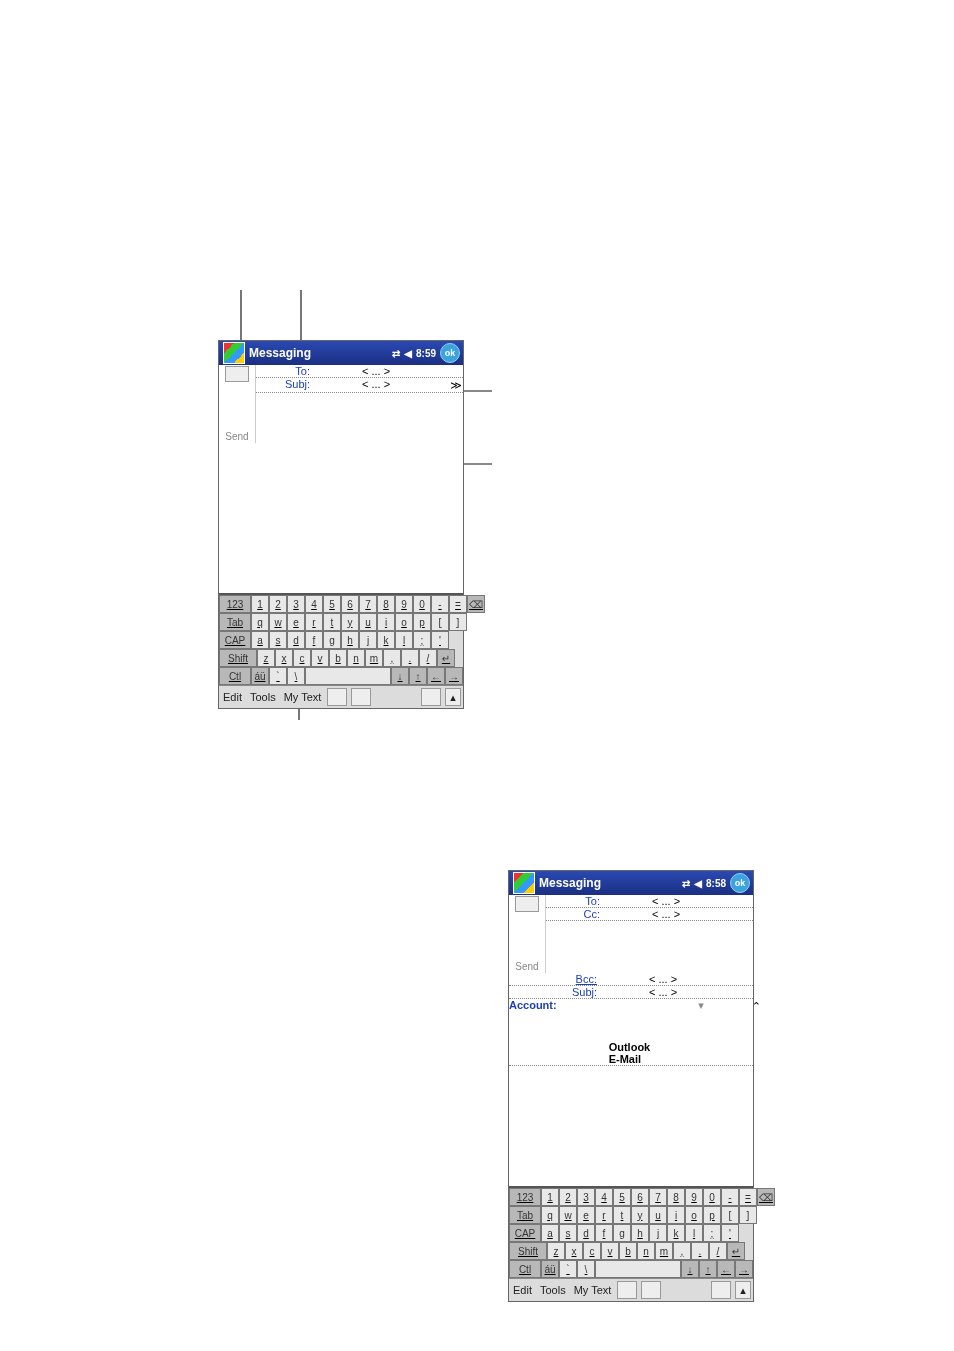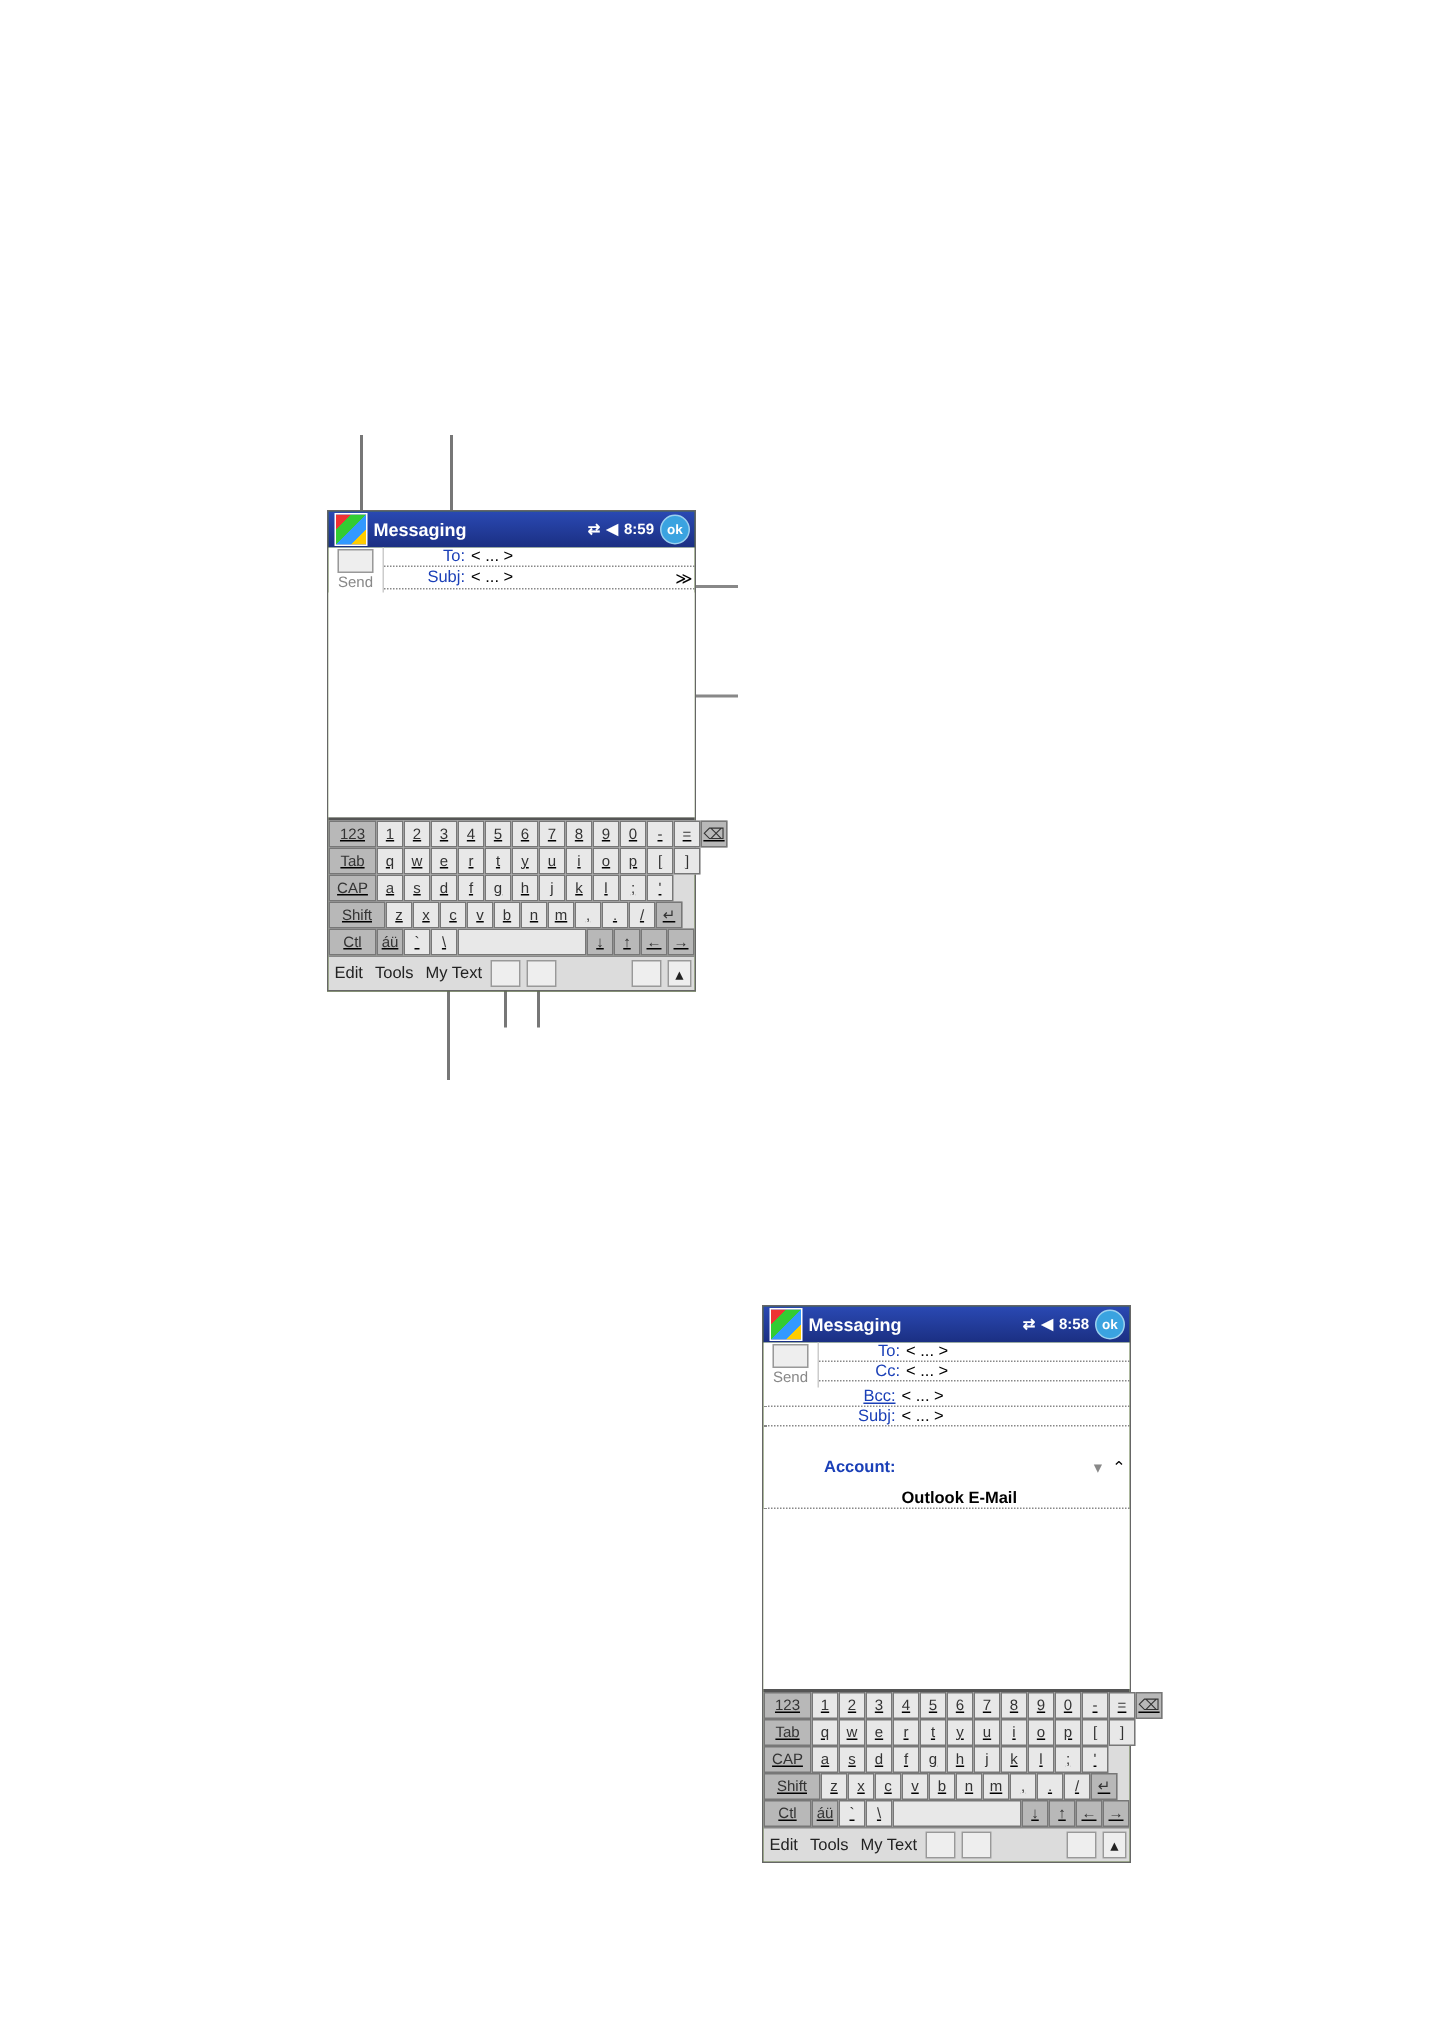--- a/index.html
+++ b/index.html
@@ -1,30 +1,30 @@
 <!DOCTYPE html>
 <html><head>
 <meta charset="utf-8">
 <style>
   html,body{margin:0;padding:0;background:#fff;font-family:Tahoma,Arial,sans-serif;font-size:11px;color:#000;}
   .page{width:954px;margin:0 auto;position:relative;padding-bottom:60px;}
   .callout{position:absolute;background:#888;}
   
-  .device{position:absolute;width:244px;border:1px solid #666;background:#4d7c0f;}
+  .device{position:absolute;width:244px;border:1px solid #666;background:#7f1d1d;}
   .titlebar{height:24px;background:linear-gradient(#2a49b3,#1b2f82);color:#fff;display:flex;align-items:center;font-weight:bold;font-size:12px;}
   .titlebar .flag{width:20px;height:20px;margin:0 4px;background:linear-gradient(135deg,#e33 0 25%,#3c3 25% 50%,#39f 50% 75%,#fc0 75% 100%);border:1px solid #fff;}
   .titlebar .spacer{flex:1;}
   .status-icons{display:flex;align-items:center;gap:4px;margin-right:4px;}
   .status-icons span{color:#fff;font-size:10px;}
   .okbtn{width:18px;height:18px;border-radius:50%;background:#3aa3e0;color:#fff;font-size:9px;font-weight:bold;display:flex;align-items:center;justify-content:center;margin-right:3px;border:1px solid #9cd0ee;}
   .fields{background:#fff;}
-  .fieldrow{display:flex;align-items:center;border-bottom:1px dotted #888;}
+  .fieldrow{display:flex;border-bottom:1px dotted #888;gap:48px;}
   .sendcol{width:36px;display:flex;flex-direction:column;align-items:center;justify-content:flex-start;padding:1px 0;}
   .sendicon{width:22px;height:14px;border:1px solid #999;background:#eee;margin-bottom:1px;}
-  .sendtxt{color:#888;font-size:10px;}
+  .sendtxt{color:#888;font-size:10px;margin-top:48px;}
   .lbl{color:#1a3fb7;width:54px;text-align:right;padding-right:4px;font-size:11px;}
   .lbl.bold{font-weight:bold;}
   .val{flex:1;font-size:11px;}
   .valExpand{width:14px;text-align:center;color:#888;}
   .chev{width:14px;height:14px;display:flex;align-items:center;justify-content:center;}
   .body-area{height:150px;background:#fff;}
   .body-area.short{height:120px;}
   
   .kbd{border-top:2px solid #555;background:#dcdcdc;}
   .kbd .krow{display:flex;text-decoration:underline;}

